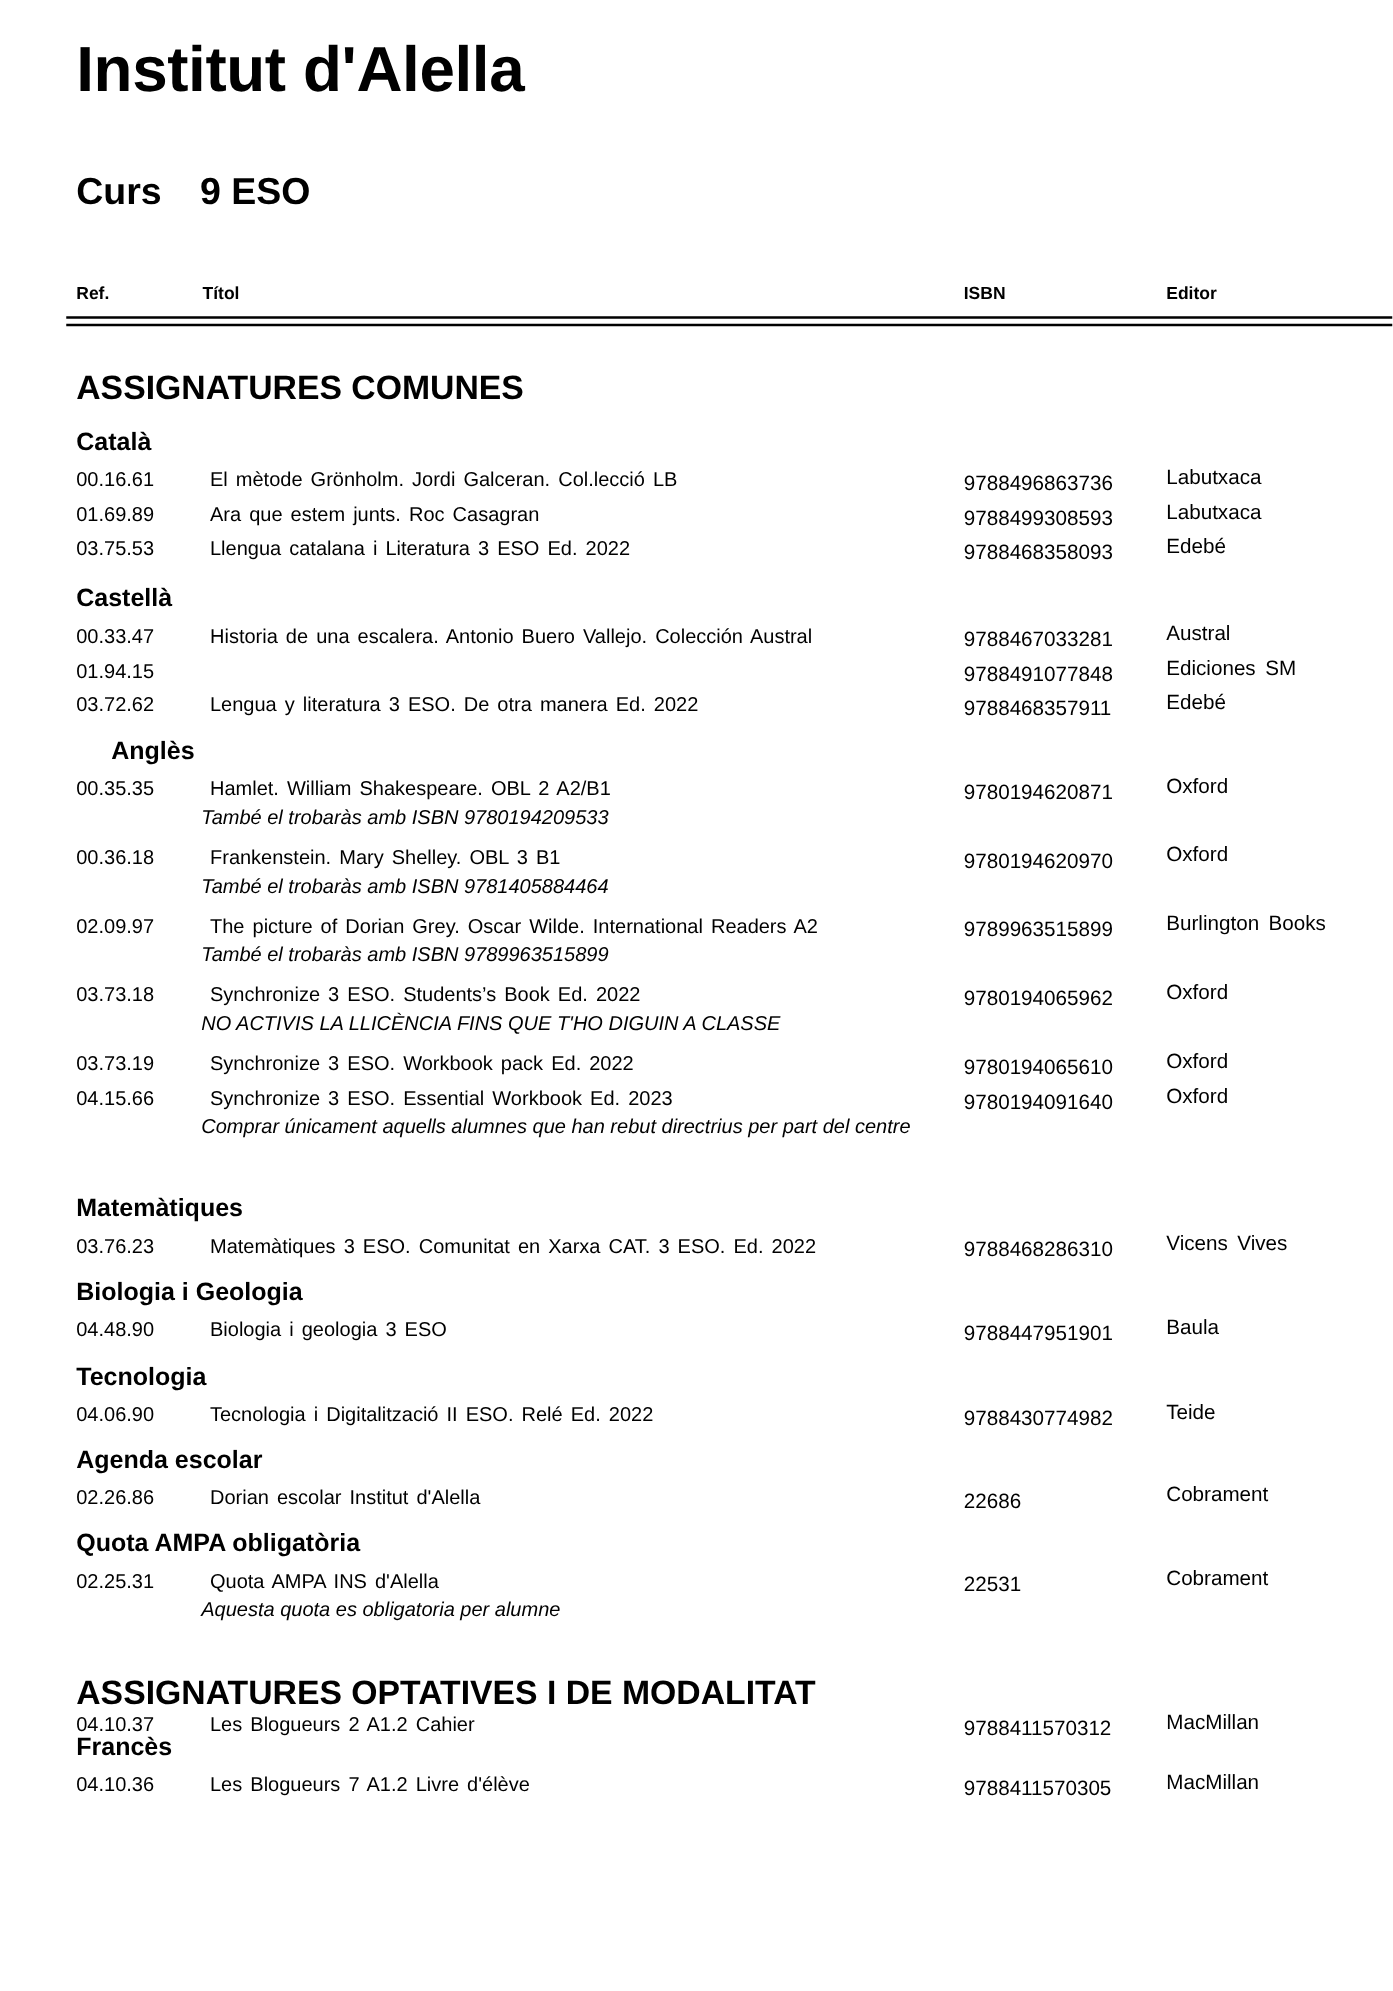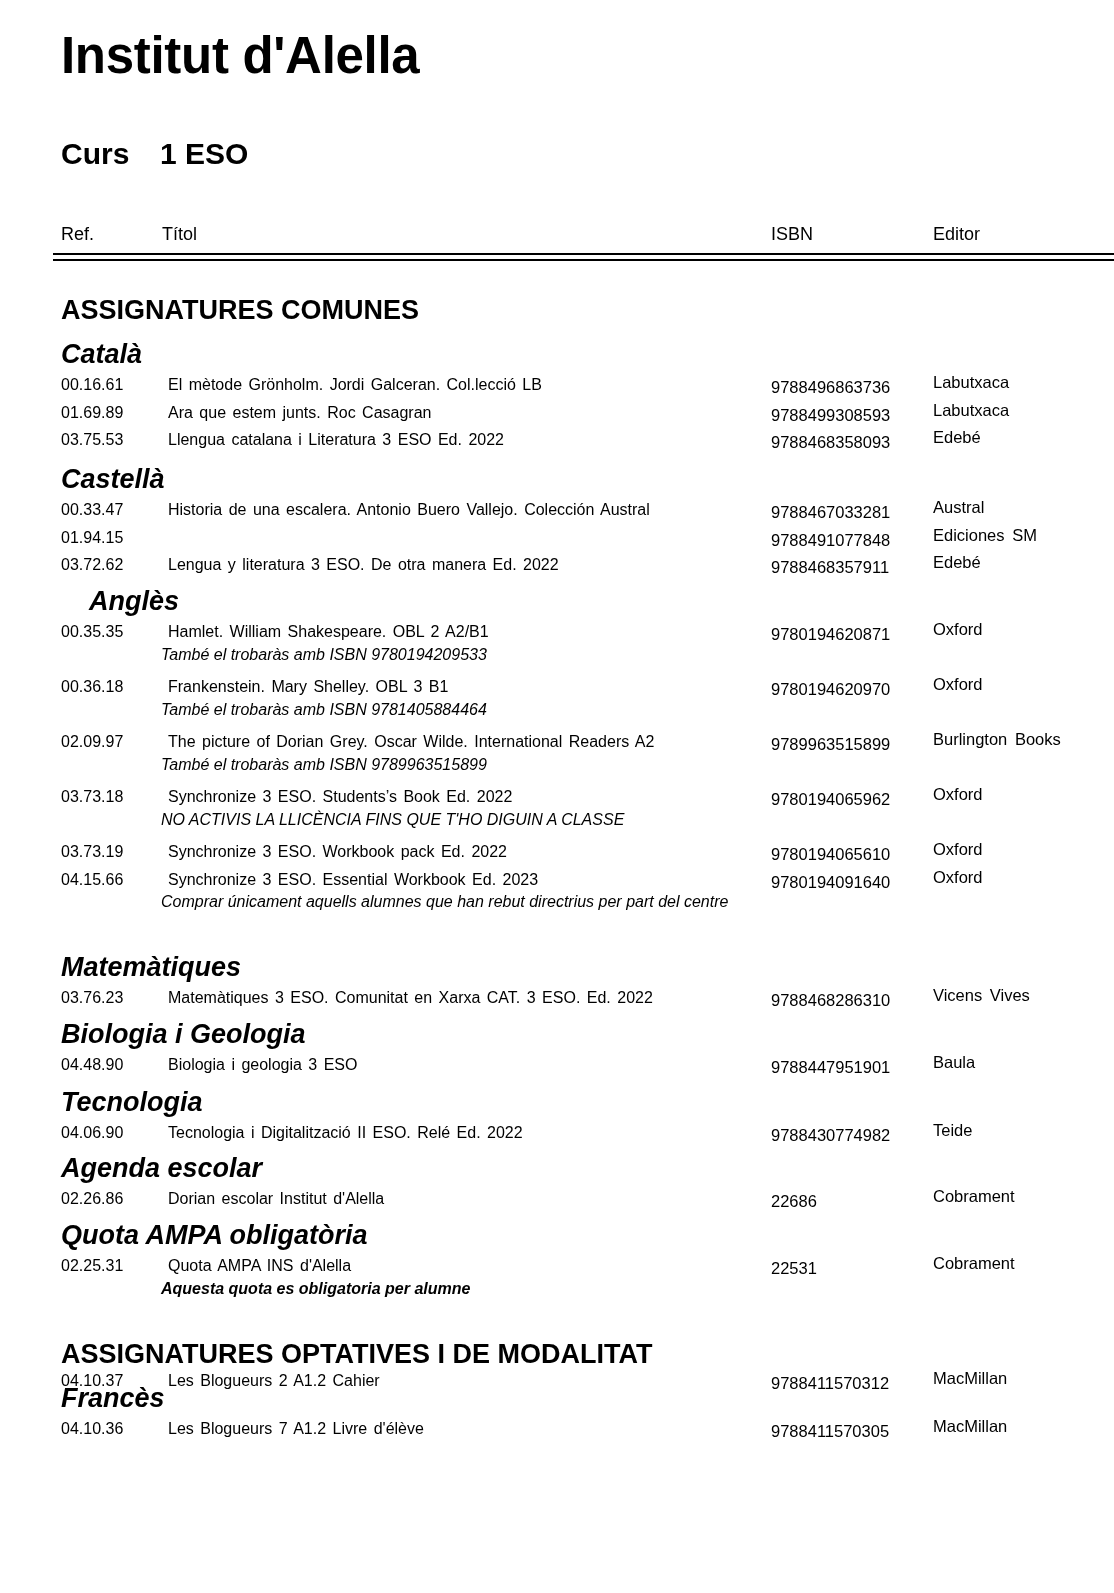--- a/index.html
+++ b/index.html
@@ -16,53 +16,53 @@
       font-size: 51px; font-weight: bold; margin: 0; line-height: 60px;
       letter-spacing: -0.3px;
     }
     .course {
       position: absolute; left: 61px; top: 136px;
       font-size: 30px; font-weight: bold; line-height: 36px;
     }
     .course .course-label { display: inline-block; width: 99px; }
     .col-headers {
       position: absolute; left: 61px; top: 220px; width: 1053px;
-      font-size: 18px; font-weight: normal; height: 28px; line-height: 28px;
+      font-size: 14px; font-weight: bold; height: 28px; line-height: 28px;
     }
     .col-headers span { position: absolute; top: 0; }
     .rule {
       position: absolute; left: 53px; right: 0; top: 253px; height: 4px;
       border-top: 2px solid #000; border-bottom: 2px solid #000;
     }
     .content { position: absolute; left: 0; top: 0; width: 1114px; }
     .section-title {
       position: absolute; left: 61px;
       font-size: 27px; font-weight: bold; line-height: 32px; white-space: nowrap;
     }
     .subject-title {
       position: absolute; left: 61px;
-      font-size: 27px; font-weight: bold; line-height: 28px; white-space: nowrap; font-style: italic;
+      font-size: 20px; font-weight: bold; line-height: 28px; white-space: nowrap;
     }
     .row { position: absolute; left: 0; width: 1114px; height: 24px; font-size: 16px; line-height: 24px; padding-left: 12px; }
     .row .ref { position: absolute; left: 61px; }
     .row .title { position: absolute; left: 168px; white-space: nowrap; word-spacing: 2px; }
     .row .isbn { position: absolute; left: 771px; top: 2px; font-size: 16.5px; }
     .row .editor { position: absolute; left: 933px; top: -3px; font-size: 16.5px; word-spacing: 3px; white-space: nowrap; }
     .note {
       position: absolute; left: 161px; width: 600px;
       font-size: 16px; font-style: italic; line-height: 24px;
     }
   </style>
 </head>
 <body>
 
 <h1 class="school-title">Institut d'Alella</h1>
 
 <div class="course">
-  <span class="course-label">Curs</span><span>1 ESO</span>
+  <span class="course-label">Curs</span><span>9 ESO</span>
 </div>
 
 <div class="col-headers">
   <span style="left:0">Ref.</span>
   <span style="left:101px">Títol</span>
   <span style="left:710px">ISBN</span>
   <span style="left:872px">Editor</span>
 </div>
 <div class="rule"></div>
 
@@ -175,21 +175,21 @@
       <span class="isbn">22686</span>
       <span class="editor">Cobrament</span>
     </div>
     <div class="subject-title" style="top: 1221px;">Quota AMPA obligatòria</div>
     <div class="row" style="top: 1254px;">
       <span class="ref">02.25.31</span>
       <span class="title">Quota AMPA INS d'Alella</span>
       <span class="isbn">22531</span>
       <span class="editor">Cobrament</span>
     </div>
-    <div class="note" style="top: 1276.5px; font-weight: bold;">Aquesta quota es obligatoria per alumne</div>
+    <div class="note" style="top: 1276.5px;">Aquesta quota es obligatoria per alumne</div>
     <div class="section-title" style="top: 1338px;">ASSIGNATURES OPTATIVES I DE MODALITAT</div>
     <div class="subject-title" style="top: 1384px;">Francès</div>
     <div class="row" style="top: 1417px;">
       <span class="ref">04.10.36</span>
       <span class="title">Les Blogueurs 7 A1.2 Livre d'élève</span>
       <span class="isbn">9788411570305</span>
       <span class="editor">MacMillan</span>
     </div>
     <div class="row" style="top: 1369px;">
       <span class="ref">04.10.37</span>

